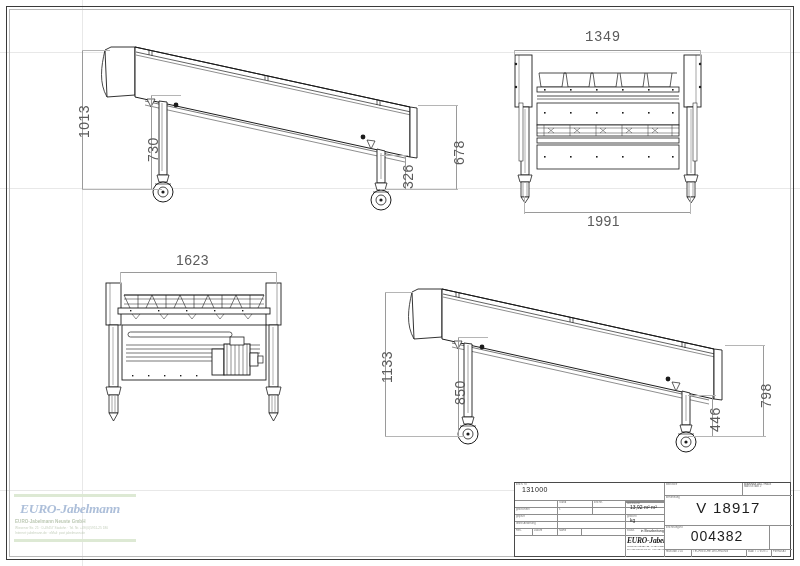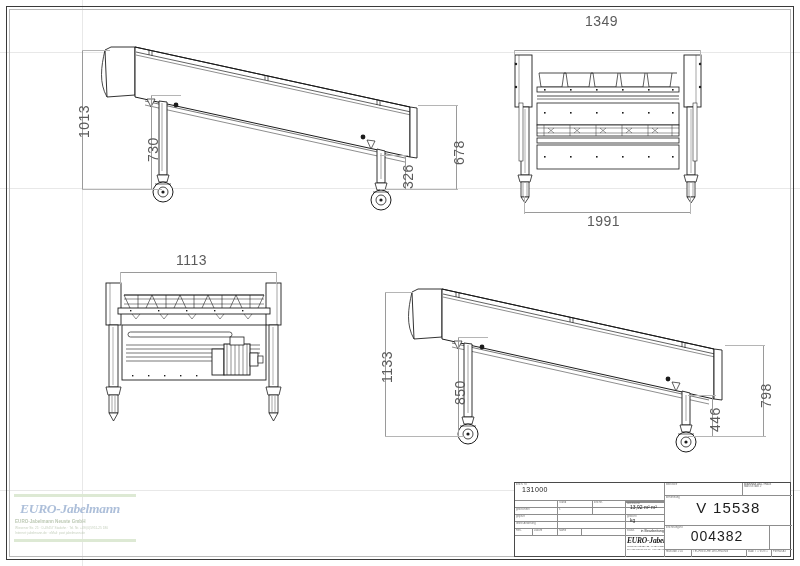--- a/index.html
+++ b/index.html
@@ -331,21 +331,21 @@
         <path d="M179 127 L187 127 L187 142 L179 142 Z" fill="#ffffff" stroke="#1c1c1c" stroke-width="0.8"></path>
         <path d="M181 128 L181 141 M185 128 L185 141" stroke="#1c1c1c" stroke-width="0.4"></path>
         <path d="M179 142 L187 142 L183 148 Z" fill="#ffffff" stroke="#1c1c1c" stroke-width="0.8"></path>
       </g>
     </svg>
   </div>
 
   <div class="wline h" style="left:514px; top:50px; width:186px; background:#9a9a9a;"></div>
   <div class="wline v" style="left:514px; top:50px; height:12px; background:#b5b5b5;"></div>
   <div class="wline v" style="left:700px; top:50px; height:12px; background:#b5b5b5;"></div>
-  <div class="dim" style="left:585px; top:13px;">1349</div>
+  <div class="dim" style="left:585px; top:29px;font-family:Liberation Mono, monospace;">1349</div>
 
   <div class="wline h" style="left:524px; top:212px; width:166px; background:#9a9a9a;"></div>
   <div class="wline v" style="left:524px; top:196px; height:18px; background:#b5b5b5;"></div>
   <div class="wline v" style="left:690px; top:196px; height:18px; background:#b5b5b5;"></div>
   <div class="dim" style="left:587px; top:213px;">1991</div>
 
   <div class="view" style="left:100px; top:277px; width:190px; height:165px;">
     <svg width="190" height="165" viewBox="0 0 190 165">
       <g fill="none" stroke="#1c1c1c" stroke-width="0.9">
 
@@ -423,21 +423,21 @@
         <path d="M169 118 L178 118 L178 136 L169 136 Z" fill="#ffffff" stroke="#1c1c1c" stroke-width="0.8"></path>
         <path d="M172 119 L172 135 M175 119 L175 135" stroke="#1c1c1c" stroke-width="0.4"></path>
         <path d="M169 136 L178 136 L173.5 144 Z" fill="#ffffff" stroke="#1c1c1c" stroke-width="0.8"></path>
       </g>
     </svg>
   </div>
 
   <div class="wline h" style="left:120px; top:272px; width:156px; background:#9a9a9a;"></div>
   <div class="wline v" style="left:120px; top:272px; height:12px; background:#b5b5b5;"></div>
   <div class="wline v" style="left:276px; top:272px; height:12px; background:#b5b5b5;"></div>
-  <div class="dim" style="left:176px; top:252px;">1113</div>
+  <div class="dim" style="left:176px; top:252px;">1623</div>
 
   <div class="view" style="left:412px; top:287px; width:330px; height:175px;">
     <svg width="330" height="175" viewBox="0 0 330 175">
       <g fill="none" stroke="#1c1c1c" stroke-width="0.9">
 
         <path d="M0 5 L6 2 L30 2 L30 50 L2 52 Z" fill="#ffffff" stroke="#1c1c1c" stroke-width="0.9"></path>
         <path d="M0 5 C -4 22, -6 38, 2 52" stroke="#1c1c1c" stroke-width="0.8" fill="none"></path>
 
         <path d="M30 2 L302 62 L302 112 L30 52 Z" fill="#ffffff" stroke="#1c1c1c" stroke-width="1"></path>
         <path d="M30 2 L302 62" stroke="#1c1c1c" stroke-width="1"></path>
@@ -572,21 +572,21 @@
       <span class="tb-lab">werkstoff</span>
       <span class="tb-val xs"></span>
     </div>
     <div class="cell nor" style="left:228px; top:0; width:49px; height:13px;">
       <span class="tb-lab" style="white-space:pre-line;">HIERHER BEZ./HALB
 MASSSTAB 1:</span>
     </div>
 
     <div class="cell nor" style="left:150px; top:13px; width:127px; height:30px;">
       <span class="tb-lab">benennung</span>
-      <span class="tb-val big">V 15538</span>
+      <span class="tb-val big">V 18917</span>
     </div>
 
     <div class="cell" style="left:150px; top:43px; width:105px; height:24px;">
       <span class="tb-lab">zeichnungsnr.</span>
       <span class="tb-val med">004382</span>
     </div>
     <div class="cell nor" style="left:255px; top:43px; width:22px; height:24px;"></div>
 
     <div class="cell" style="left:150px; top:67px; width:27px; height:7px; border-bottom:none;">
       <span class="tb-lab">maßstab 1:10</span>

